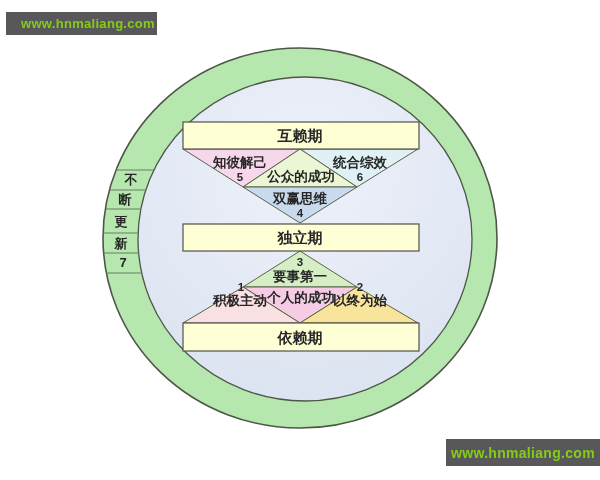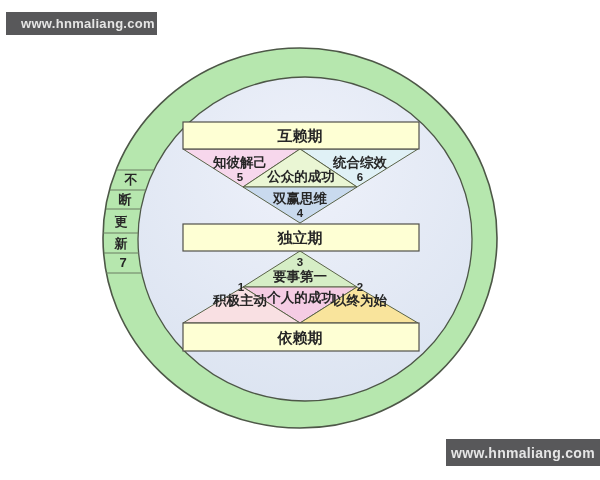--- a/index.html
+++ b/index.html
@@ -2,21 +2,21 @@
 <html><head>
 <meta charset="utf-8">
 <style>
   html,body{margin:0;padding:0;background:#ffffff;}
   .canvas{
     position:relative;width:600px;height:480px;background:#ffffff;overflow:hidden;
     font-family:"Liberation Sans",sans-serif;
   }
   .canvas svg{position:absolute;left:0;top:0;}
   .wm{
-    position:absolute;background:#58585a;color:#e5e5e5;
+    position:absolute;background:#58585a;color:#84cc16;
     font-weight:bold;font-size:13px;letter-spacing:.3px;
     display:flex;align-items:center;box-sizing:border-box;text-align:right;
   }
   .wm-tl{left:6px;top:12px;width:151px;height:23px;padding-left:15px;}
   .wm-br{left:446px;top:439px;width:154px;height:27px;justify-content:center;font-size:14px;}
   text{fill:#262626;}
   .stage{font-size:15px;font-weight:600;}
   .habit{font-size:13.5px;font-weight:600;}
   .num{font-size:11.5px;font-weight:600;}
   .ringchar{font-size:13px;font-weight:600;}

